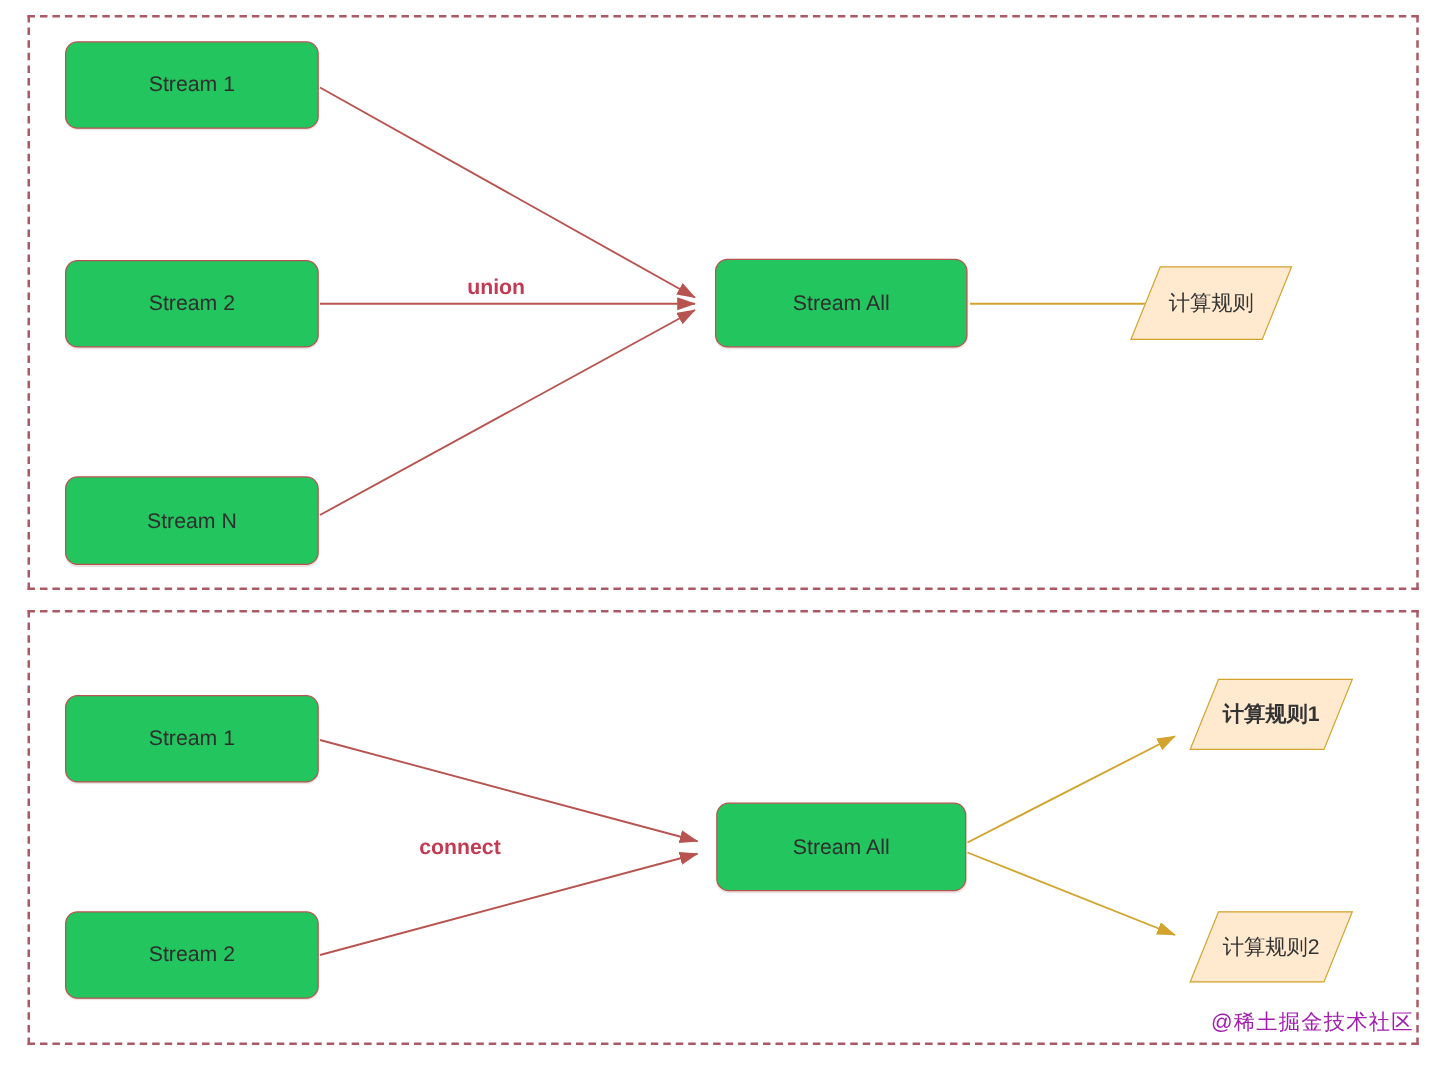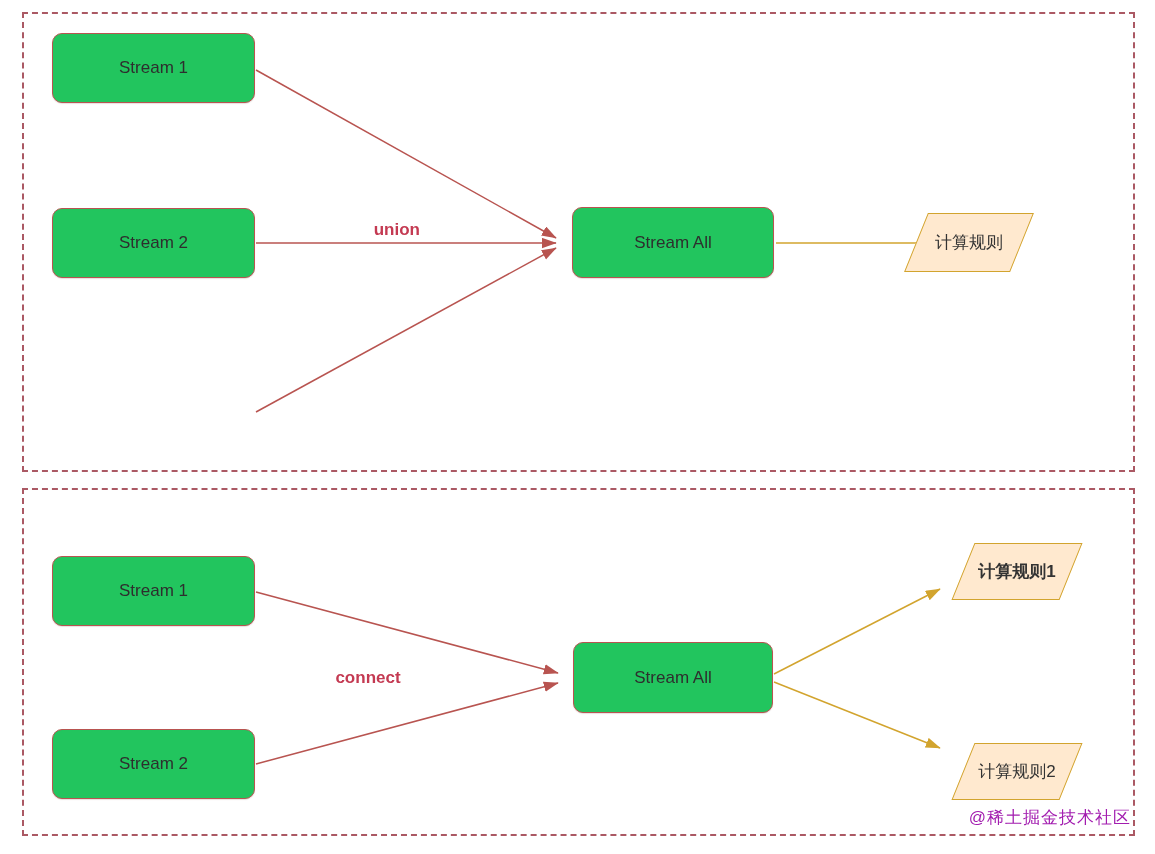--- a/index.html
+++ b/index.html
@@ -90,20 +90,23 @@
     <line x1="774" y1="674" x2="940" y2="589" stroke="#d2a42e" stroke-width="1.5" marker-end="url(#arrow-gold)"></line>
     <line x1="774" y1="682" x2="940" y2="748" stroke="#d2a42e" stroke-width="1.5" marker-end="url(#arrow-gold)"></line>
   </svg>
 
   <div class="stream-box" style="left:52px;top:33px;width:203px;height:70px;">
     <span>Stream 1</span>
   </div>
   <div class="stream-box" style="left:52px;top:208px;width:203px;height:70px;">
     <span>Stream 2</span>
   </div>
+  <div class="stream-box" style="left:52px;top:381px;width:203px;height:71px;">
+    <span>Stream N</span>
+  </div>
   <div class="stream-box" style="left:572px;top:207px;width:202px;height:71px;">
     <span>Stream All</span>
   </div>
 
   <div class="edge-label" style="left:300px;top:220px;text-align:right;">union</div>
 
   <div class="para" style="left:916px;top:213px;width:106px;height:59px;">
     <span class="para-bg"></span>
     <span class="para-label">计算规则</span>
   </div>
@@ -117,20 +120,20 @@
   <div class="stream-box" style="left:573px;top:642px;width:200px;height:71px;">
     <span>Stream All</span>
   </div>
 
   <div class="edge-label" style="left:308px;top:668px;">connect</div>
 
   <div class="para" style="left:963px;top:543px;width:108px;height:57px;font-weight:bold;">
     <span class="para-bg"></span>
     <span class="para-label">计算规则1</span>
   </div>
-  <div class="para" style="left:963px;top:729px;width:108px;height:57px;margin-top:14px;">
+  <div class="para" style="left:963px;top:729px;width:108px;height:57px;">
     <span class="para-bg"></span>
     <span class="para-label">计算规则2</span>
   </div>
 
   <div class="watermark">@稀土掘金技术社区</div>
 
 </div>
 
 </body></html>

